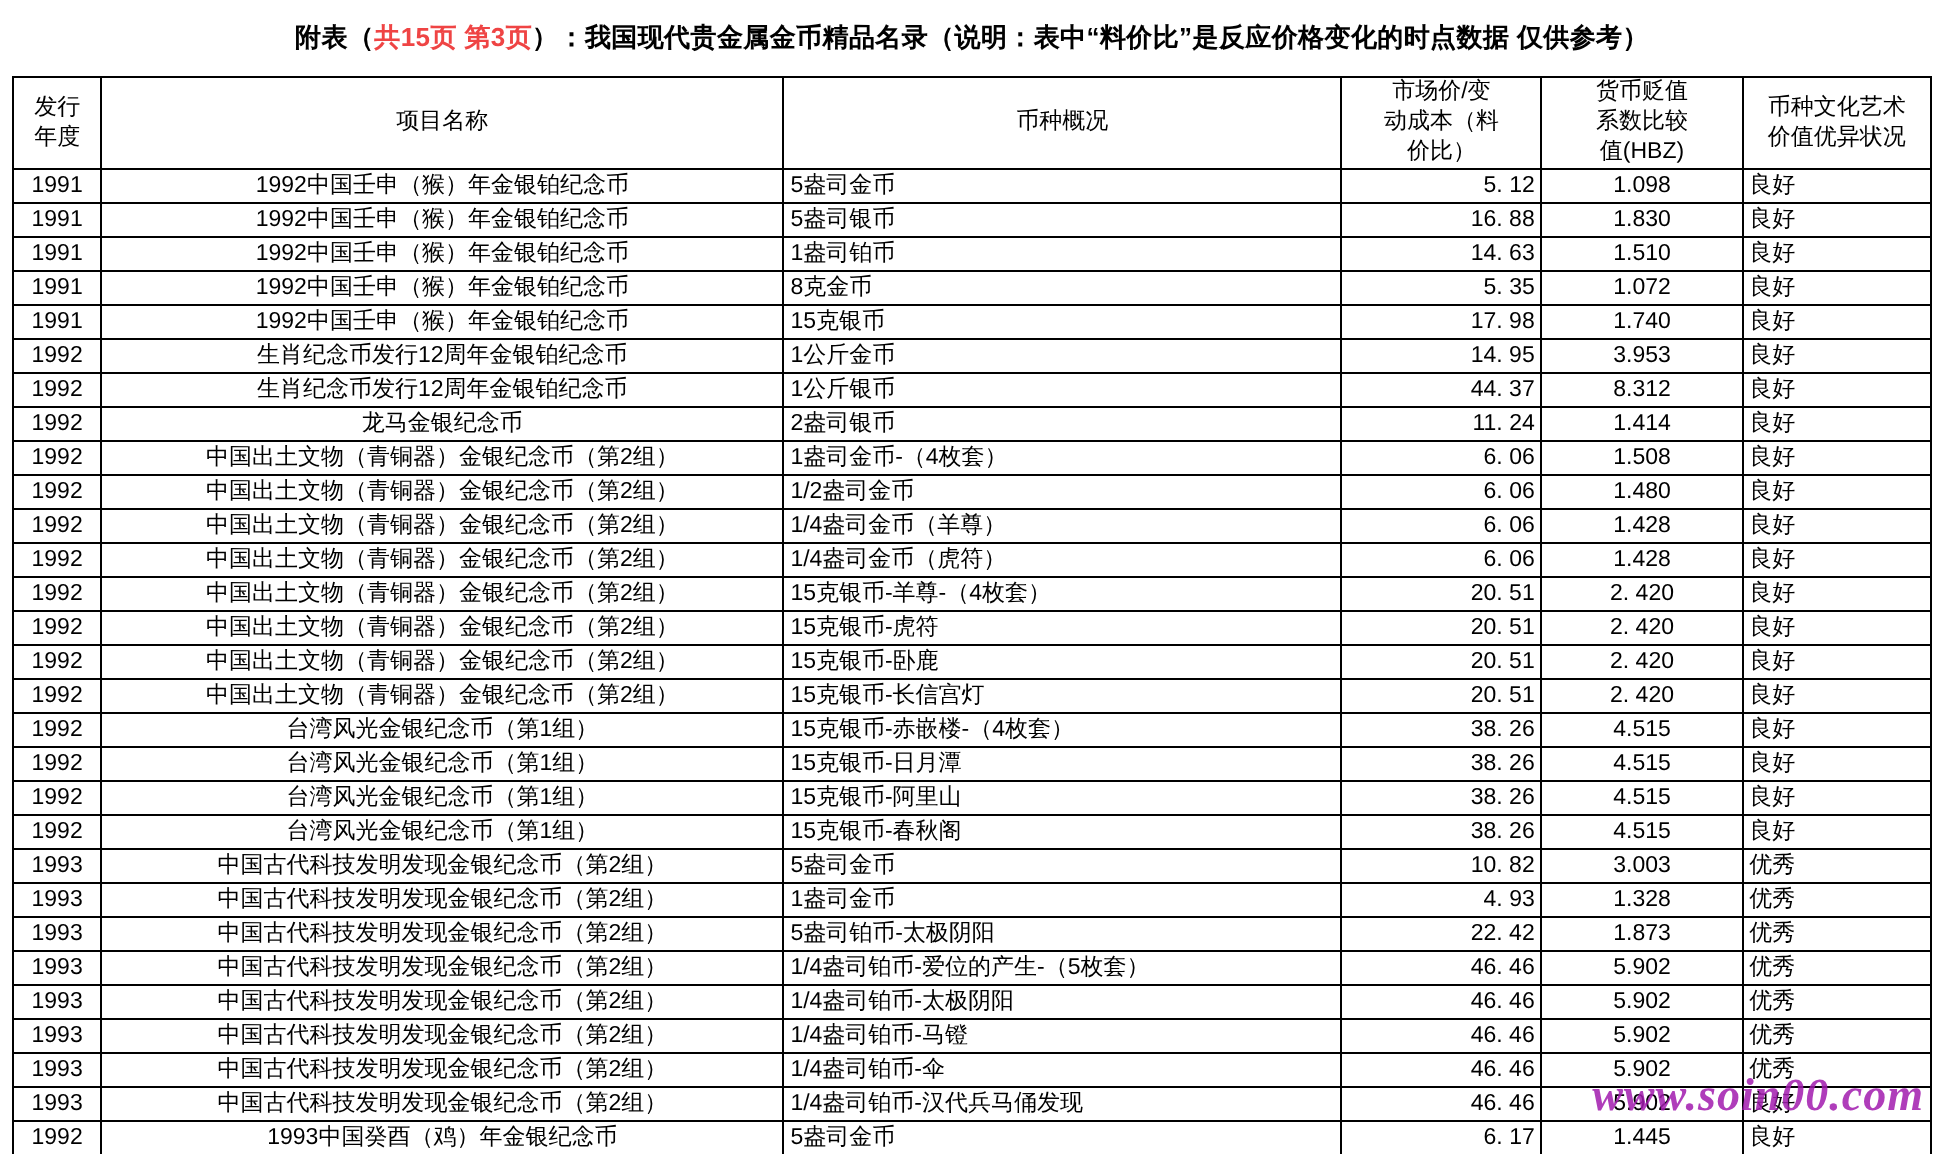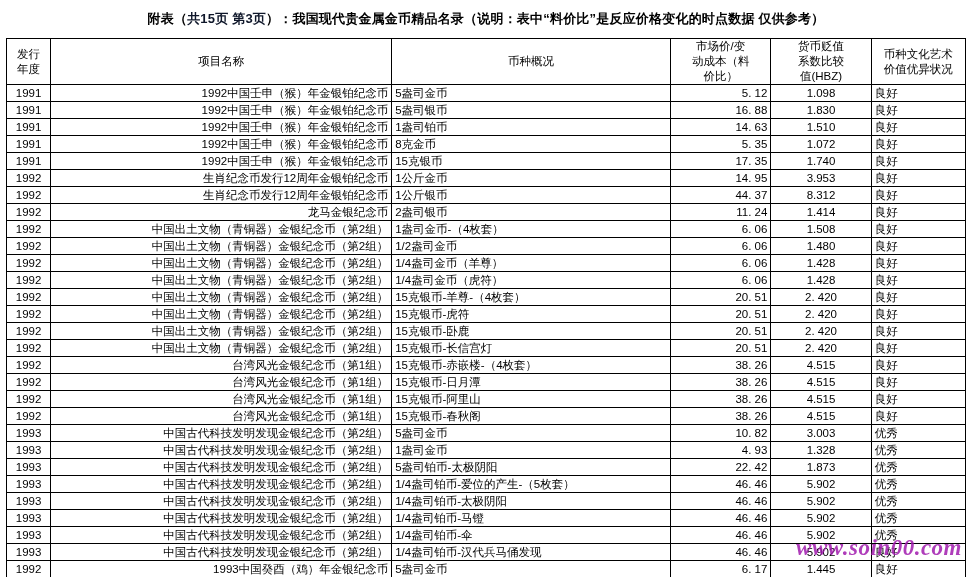--- a/index.html
+++ b/index.html
@@ -28,21 +28,21 @@
     padding: 0 8px;
     box-sizing: border-box;
   }
   .title-text {
     font-size: 13px;
     font-weight: bold;
     letter-spacing: 0.2px;
     white-space: nowrap;
   }
   .title-text .red {
-    color: #0f172a;
+    color: #ef4444;
   }
   table.main {
     border-collapse: collapse;
     width: 960px;
     margin: 0 6px;
     table-layout: fixed;
   }
   table.main th, table.main td {
     border: 1px solid #000000;
     font-size: 11.5px;
@@ -61,21 +61,21 @@
     vertical-align: middle;
   }
   th.h-year { width: 44px; }
   th.h-name { width: 340px; }
   th.h-desc { width: 278px; }
   th.h-price { width: 100px; margin-top: 44px; }
   th.h-hbz { width: 100px; }
   th.h-art { width: 94px; }
 
   td.c-year { text-align: center; }
-  td.c-name { text-align: right; margin-top: 22px; }
+  td.c-name { text-align: center; margin-top: 22px; }
   td.c-desc { text-align: left; }
   td.c-price { text-align: right; padding-right: 28px; }
   td.c-hbz { text-align: center; padding-right: 28px; }
   td.c-art { text-align: left; }
 
   .hdr-2line { display: block; }
 
   .watermark {
     position: absolute;
     right: 10px;
@@ -157,21 +157,21 @@
           <td class="c-name">1992中国壬申（猴）年金银铂纪念币</td>
           <td class="c-desc">8克金币</td>
           <td class="c-price">5. 35</td>
           <td class="c-hbz">1.072</td>
           <td class="c-art">良好</td>
         </tr>
         <tr>
           <td class="c-year">1991</td>
           <td class="c-name">1992中国壬申（猴）年金银铂纪念币</td>
           <td class="c-desc">15克银币</td>
-          <td class="c-price">17. 35</td>
+          <td class="c-price">17. 98</td>
           <td class="c-hbz">1.740</td>
           <td class="c-art">良好</td>
         </tr>
         <tr>
           <td class="c-year">1992</td>
           <td class="c-name">生肖纪念币发行12周年金银铂纪念币</td>
           <td class="c-desc">1公斤金币</td>
           <td class="c-price">14. 95</td>
           <td class="c-hbz">3.953</td>
           <td class="c-art">良好</td>

